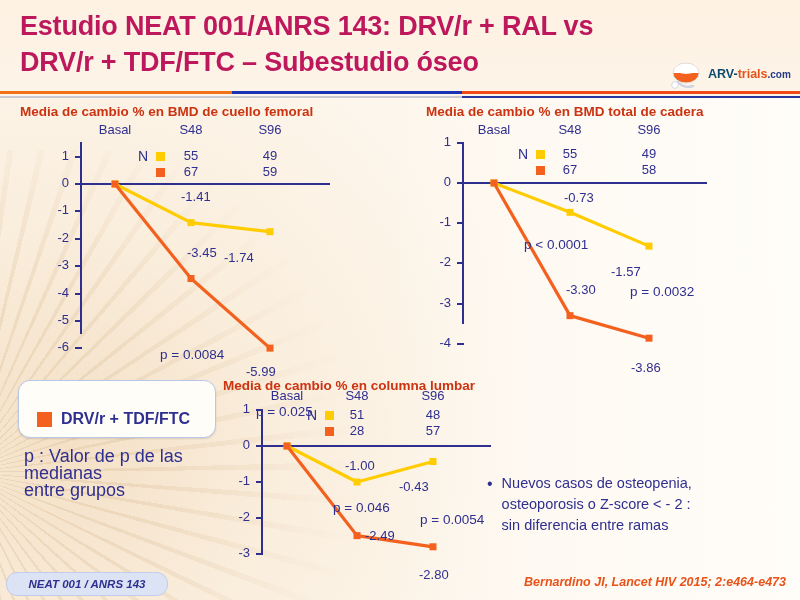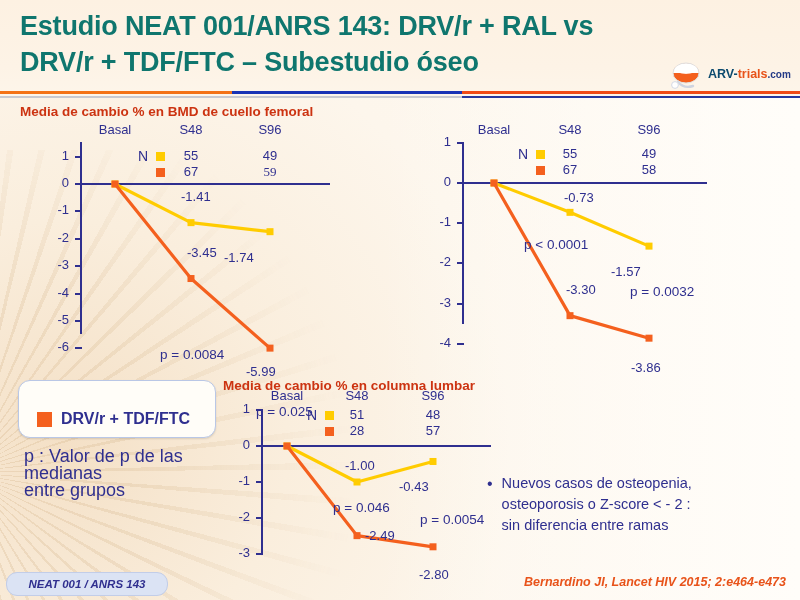--- a/index.html
+++ b/index.html
@@ -24,21 +24,21 @@
     opacity:.85;
   }
   #bg-top{position:absolute;left:0;top:0;width:800px;height:96px;
     background:linear-gradient(180deg,#fdf1e2 0%,#fdf3e6 70%,#fdf5ea 100%);}
   #bg-fadeR{position:absolute;right:0;top:96px;width:420px;height:504px;
     background:linear-gradient(270deg,#fffdf9 0%, rgba(255,253,249,0) 100%);}
 
   
   #header{position:absolute;left:0;top:0;width:800px;height:96px;}
   #slide-title{position:absolute;left:20px;top:8px;width:660px;
-    color:#0f766e;font-weight:bold;font-size:27px;line-height:36px;
+    color:#be185d;font-weight:bold;font-size:27px;line-height:36px;
     letter-spacing:-.2px;white-space:pre-line;}
   #logo{position:absolute;right:8px;top:60px;width:128px;height:32px;}
   #logo-text{position:absolute;left:44px;top:7px;font-size:12.5px;font-weight:bold;}
   .lg-arv{color:#0c4a6e;}
   .lg-trials{color:#e8531a;}
   .lg-com{color:#243a86;font-size:10px;}
   
   .rule{position:absolute;height:3px;}
   #rule-orange-l{left:0;top:91px;width:232px;background:#f47216;}
   #rule-blue-m{left:232px;top:91px;width:230px;background:#1a33b5;}
@@ -152,21 +152,21 @@
         <div class="xhead" style="left: 151px; top: 18px; width: 60px;">S48</div>
         <div class="xhead" style="left: 230px; top: 18px; width: 60px;">S96</div>
       </div>
     <div class="n-letter" style="left:128px;top:44px;">N</div>
     <div id="c1-ns">
         <div class="n-sw sw-y" style="left: 146px; top: 48px;"></div>
         <div class="n-val" style="left: 164px; top: 44px;">55</div>
         <div class="n-val" style="left: 243px; top: 44px;">49</div>
         <div class="n-sw sw-o" style="left: 146px; top: 64px;"></div>
         <div class="n-val" style="left: 164px; top: 60px;">67</div>
-        <div class="n-val" style="left: 243px; top: 60px; font-family: Liberation Serif, serif;">59</div>
+        <div class="n-val" style="left: 243px; top: 60px;">59</div>
       </div>
     <svg class="series" width="400" height="260" id="c1-svg">
         <polyline points="105,80 181,118.63399999999999 260,127.67599999999999" fill="none" stroke="#ffcc00" stroke-width="3.2" stroke-linejoin="round"></polyline>
         <rect x="101.5" y="76.5" width="7" height="7" fill="#ffcc00"></rect>
         <rect x="177.5" y="115.13399999999999" width="7" height="7" fill="#ffcc00"></rect>
         <rect x="256.5" y="124.17599999999999" width="7" height="7" fill="#ffcc00"></rect>
         <polyline points="105,80 181,174.53 260,244.126" fill="none" stroke="#f4601e" stroke-width="3.2" stroke-linejoin="round"></polyline>
         <rect x="101.5" y="76.5" width="7" height="7" fill="#f4601e"></rect>
         <rect x="177.5" y="171.03" width="7" height="7" fill="#f4601e"></rect>
         <rect x="256.5" y="240.626" width="7" height="7" fill="#f4601e"></rect>
@@ -176,20 +176,21 @@
         <div class="dlabel" style="left: 214px; top: 145.676px;">-1.74</div>
         <div class="dlabel" style="left: 177px; top: 140.53px;">-3.45</div>
         <div class="dlabel" style="left: 236px; top: 260.126px;">-5.99</div>
       </div>
     <div class="plabel" style="left:150px;top:243px;text-align:center;">p = 0.0084</div>
     <div class="plabel" style="left:246px;top:300px;">p = 0.025</div>
   </div>
 </div>
 
 <div class="chart" id="chart2" style="left:418px;top:104px;width:382px;height:260px;">
+  <div class="chart-title" style="left:8px;top:0;">Media de cambio % en BMD total de cadera</div>
 
   <div class="plot" id="plot2" style="left:0;top:0;width:382px;height:260px;">
     <div class="axis-line" id="c2-yaxis" style="left:44px;top:38px;width:2px;height:182px;"></div>
     <div class="axis-line" id="c2-zero" style="left:44px;top:78px;width:245px;height:2px;"></div>
     <div id="c2-ticks">
         <div class="tick" style="left: 39px; top: 37.8px;"></div>
         <div class="tick" style="left: 39px; top: 78px;"></div>
         <div class="tick" style="left: 39px; top: 118.2px;"></div>
         <div class="tick" style="left: 39px; top: 158.4px;"></div>
         <div class="tick" style="left: 39px; top: 198.6px;"></div>

